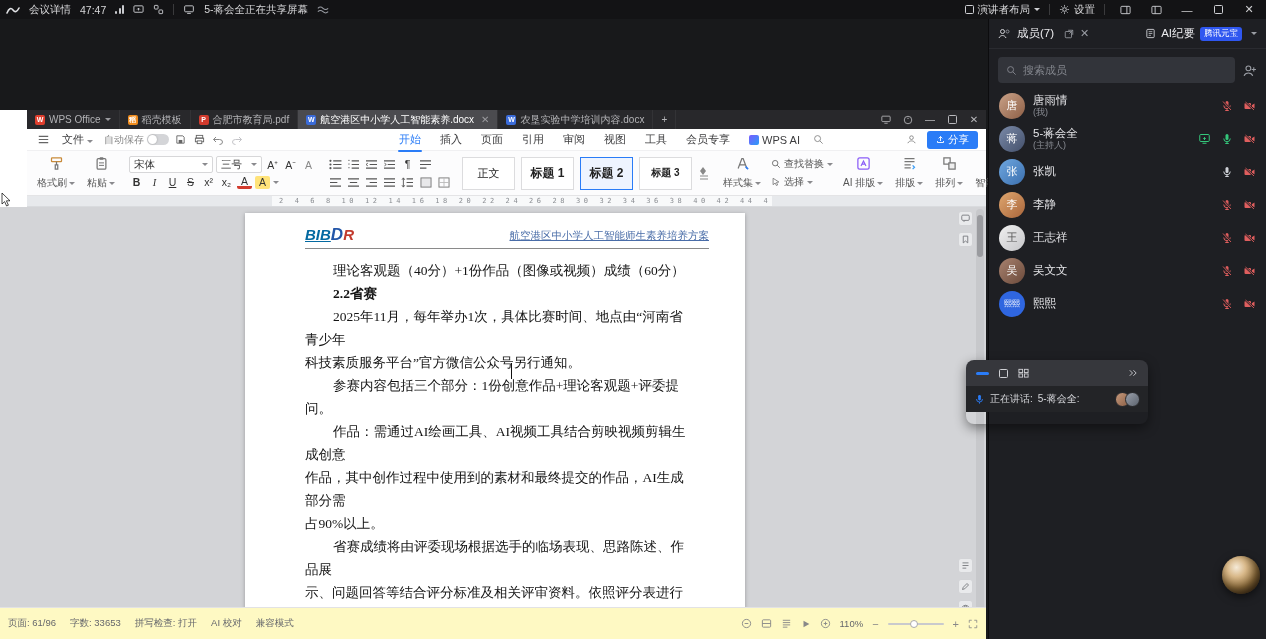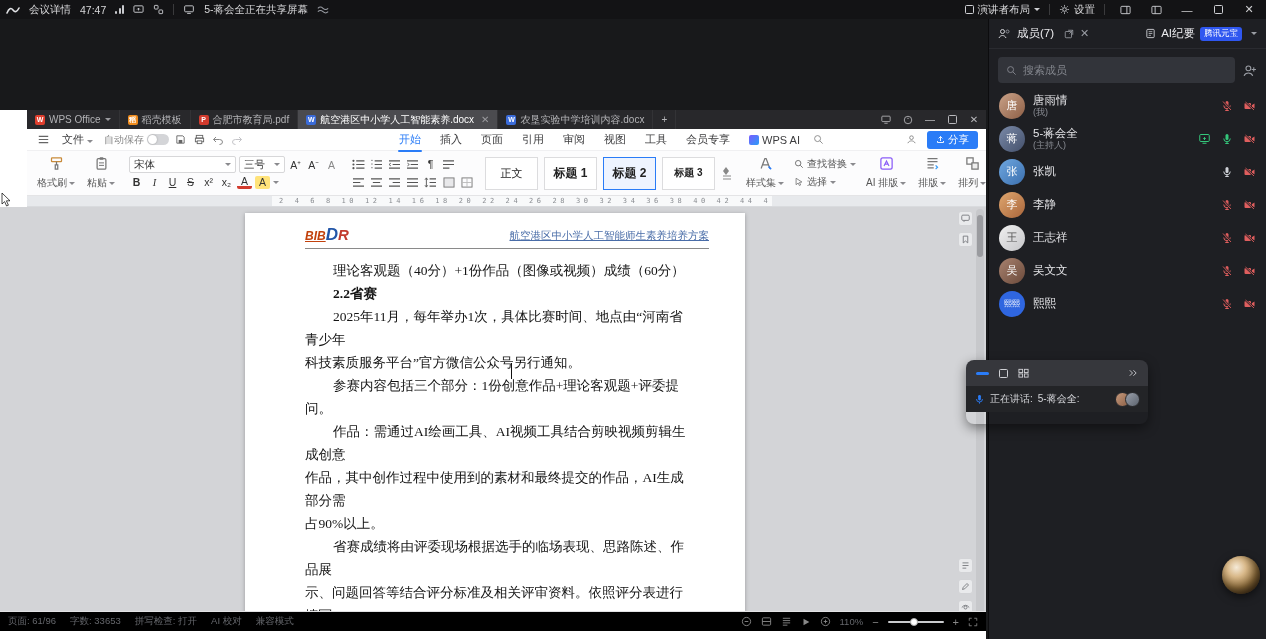--- a/index.html
+++ b/index.html
@@ -51,36 +51,36 @@
 .mini{display:flex;align-items:center;gap:3px;font-size:10px;color:#555;white-space:nowrap;}
 
 #ruler{height:11px;background:#e7e9ec;position:relative;border-bottom:1px solid #d9dbde;}
 #ruler .band{position:absolute;left:245px;top:0;width:500px;height:100%;background:#f8f9fa;}
 #ruler .nums{position:absolute;left:252px;top:1px;width:490px;overflow:hidden;font-size:7px;letter-spacing:3.6px;color:#8a8d92;white-space:nowrap;font-family:"DejaVu Sans Mono",monospace;}
 
 #docarea{position:absolute;top:97px;bottom:16px;left:0;right:0;background:#d3d4d7;overflow:hidden;}
 #page{position:absolute;left:245px;top:6px;width:500px;height:640px;background:#fff;box-shadow:0 1px 4px rgba(0,0,0,.28);}
 .pg-head{margin:13px 36px 0 60px;display:flex;justify-content:space-between;align-items:flex-end;border-bottom:1px solid #8a8a8a;padding-bottom:5px;}
 .logo{font-style:italic;font-weight:bold;line-height:1;white-space:nowrap;}
-.logo .lb{color:#c2410c;font-size:12px;text-decoration:underline;}
+.logo .lb{color:#0369a1;font-size:15px;text-decoration:underline;}
 .logo .ld{color:#2356a8;font-size:17px;}
 .logo .lr{color:#c23b2e;font-size:15px;}
 .pg-title{color:#4a6da8;font-size:10.5px;text-decoration:underline;font-family:"Liberation Serif",serif;}
 .bodytext{margin:10px 56px 0 60px;font-family:"Liberation Serif",serif;font-size:13.5px;line-height:23px;color:#141414;}
 .line{min-height:23px;}
 .line.ind{text-indent:28px;}
 .line.b{font-weight:bold;}
 #caret{position:absolute;left:266px;top:150px;width:1px;height:16px;background:#111;}
 
 #vscroll{position:absolute;right:2px;top:2px;bottom:2px;width:8px;background:#c7c8cb;border-radius:4px;}
 #vthumb{position:absolute;left:1px;right:1px;top:6px;height:42px;background:#9a9b9f;border-radius:3px;}
 .sidetools{position:absolute;right:13px;display:flex;flex-direction:column;gap:6px;}
 .stool{width:15px;height:15px;background:#e9eaec;border:1px solid #d2d3d6;border-radius:3px;display:flex;align-items:center;justify-content:center;color:#77797e;font-size:9px;}
 
-#statusbar{position:absolute;bottom:8px;left:0;right:0;height:20px;background:#000000;border-top:1px solid #e2e2e4;display:flex;align-items:center;font-size:9.5px;color:#65676c;padding:0 8px;gap:14px;}
+#statusbar{position:absolute;bottom:0;left:0;right:0;height:32px;background:#fef9c3;border-top:1px solid #e2e2e4;display:flex;align-items:center;font-size:9.5px;color:#65676c;padding:0 8px;gap:14px;}
 .sb-right{margin-left:auto;display:flex;align-items:center;gap:9px;}
 .zoomtrack{width:56px;height:2px;background:#c9cacd;border-radius:1px;position:relative;}
 .zoomknob{position:absolute;left:40%;top:-3px;width:8px;height:8px;border-radius:50%;background:#fff;border:1px solid #aaa;}
 
 #panel{position:absolute;left:988px;top:19px;right:0;bottom:0;background:#1e1f23;border-left:1px solid #0c0c0e;z-index:20;}
 .p-head{height:30px;display:flex;align-items:center;padding:6px 9px;gap:6px;font-size:11.5px;color:#ececef;border-bottom:1px solid #2a2b30;}
 .p-hicon{color:#9a9da4;display:flex;align-items:center;}
 .badge{background:#2f57f0;color:#fff;font-size:8.5px;padding:1px 4px;border-radius:3px;white-space:nowrap;}
 .p-search{display:flex;align-items:center;gap:8px;padding:8px 9px 6px 9px;}
 .searchbox{flex:1;height:26px;background:#32343a;border-radius:4px;display:flex;align-items:center;gap:6px;padding:0 8px;}
@@ -319,21 +319,21 @@
         </svg>
       <span class="rb-lbl">
           <span>粘贴</span>
           <span class="caret"></span>
         </span>
     </div>
     <div class="rb-div"></div>
 
     <div class="rb-rows">
       <div class="rowflex">
-        <span class="selbox" style="width:107px">
+        <span class="selbox" style="width:84px">
             <span>宋体</span>
             <span class="caret"></span>
           </span>
         <span class="selbox" style="width:46px">
             <span>三号</span>
             <span class="caret"></span>
           </span>
         <span class="fbtn">A⁺</span>
         <span class="fbtn">A⁻</span>
         <span class="fbtn" style="color:#888">A</span>

